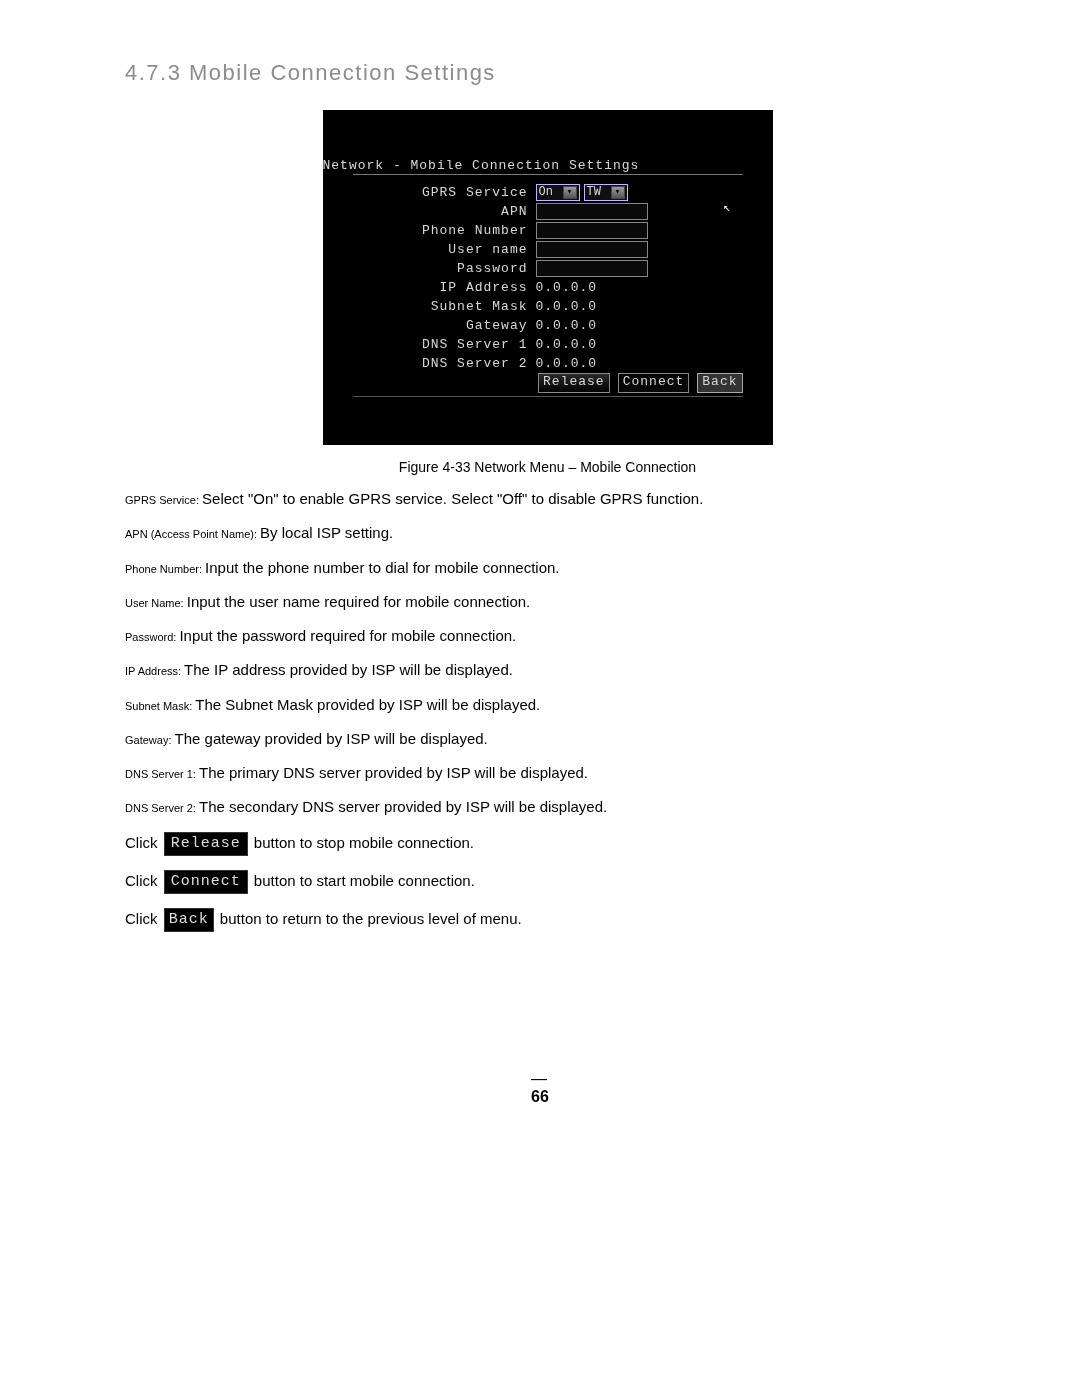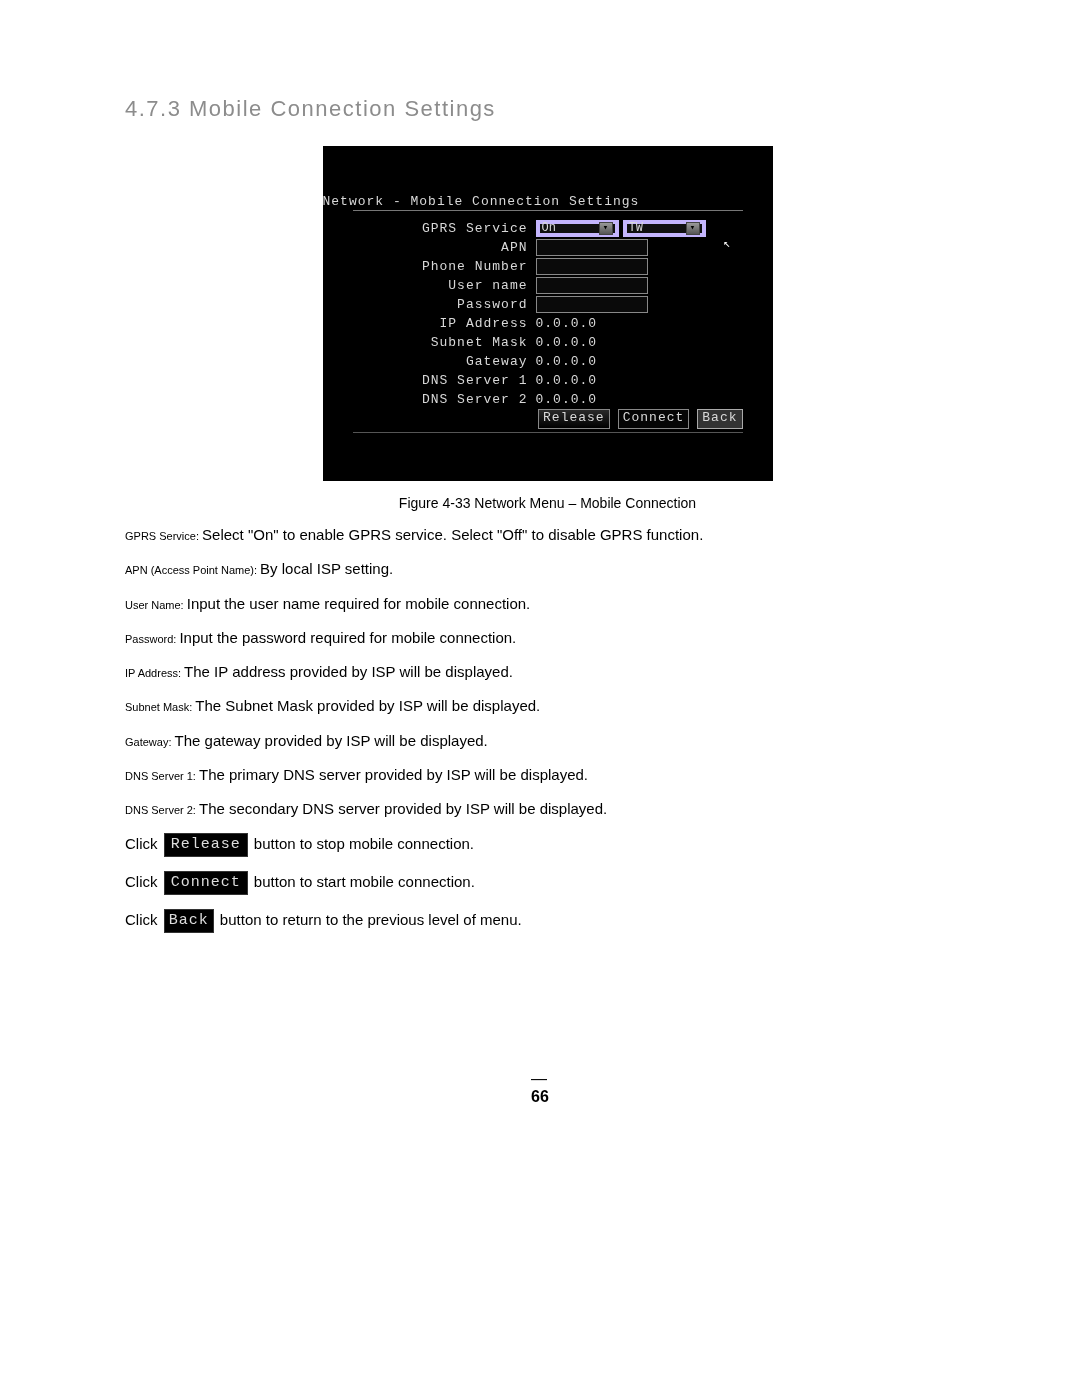--- a/index.html
+++ b/index.html
@@ -7,21 +7,21 @@
     padding: 0;
     background: #ffffff;
     font-family: Arial, Helvetica, sans-serif;
     color: #000;
   }
   .page {
     width: 1080px;
     height: 1156px;
     position: relative;
     box-sizing: border-box;
-    padding: 96px 110px 60px 125px;
+    padding: 60px 110px 60px 125px;
   }
   .section-heading {
     font-size: 22px;
     color: #8c8c8c;
     letter-spacing: 1.5px;
     font-family: Arial, Helvetica, sans-serif;
     margin-bottom: 24px;
   }
   .figure-wrap {
     display: flex;
@@ -82,27 +82,26 @@
     letter-spacing: 1px;
   }
   .form-value {
     color: #d8d8d8;
     letter-spacing: 1px;
   }
   .select {
     display: inline-flex;
     align-items: center;
     height: 17px;
-    border: 4px solid #c4b5fd;
+    border: 1px solid #c4b5fd;
     background: #101010;
     font-size: 12px;
     padding: 0 2px;
     margin-right: 4px;
     box-sizing: border-box;
-    gap: 33px;
   }
   .select-txt {
     min-width: 20px;
     text-align: left;
   }
   .select-arrow {
     width: 14px;
     height: 13px;
     background: linear-gradient(#999,#555);
     display: inline-flex;
@@ -282,20 +281,21 @@
         <div class="osd-btn back">Back</div>
       </div>
     </div>
 
     <div class="caption">Figure 4-33  Network Menu – Mobile Connection</div>
   </div>
 
   <div class="body-text">
     <p><span class="term">GPRS Service: </span><span>Select "On" to enable GPRS service.  Select "Off" to disable GPRS function.</span></p>
     <p><span class="term">APN (Access Point Name): </span><span>By local ISP setting.</span></p>
+    <p><span class="term">Phone Number: </span><span>Input the phone number to dial for mobile connection.</span></p>
     <p><span class="term">User Name: </span><span>Input the user name required for mobile connection.</span></p>
     <p><span class="term">Password: </span><span>Input the password required for mobile connection.</span></p>
     <p><span class="term">IP Address: </span><span>The IP address provided by ISP will be displayed.</span></p>
     <p><span class="term">Subnet Mask: </span><span>The Subnet Mask provided by ISP will be displayed.</span></p>
     <p><span class="term">Gateway: </span><span>The gateway provided by ISP will be displayed.</span></p>
     <p><span class="term">DNS Server 1: </span><span>The primary DNS server provided by ISP will be displayed.</span></p>
     <p><span class="term">DNS Server 2: </span><span>The secondary DNS server provided by ISP will be displayed.</span></p>
 
     <p>
       <span>Click </span>

